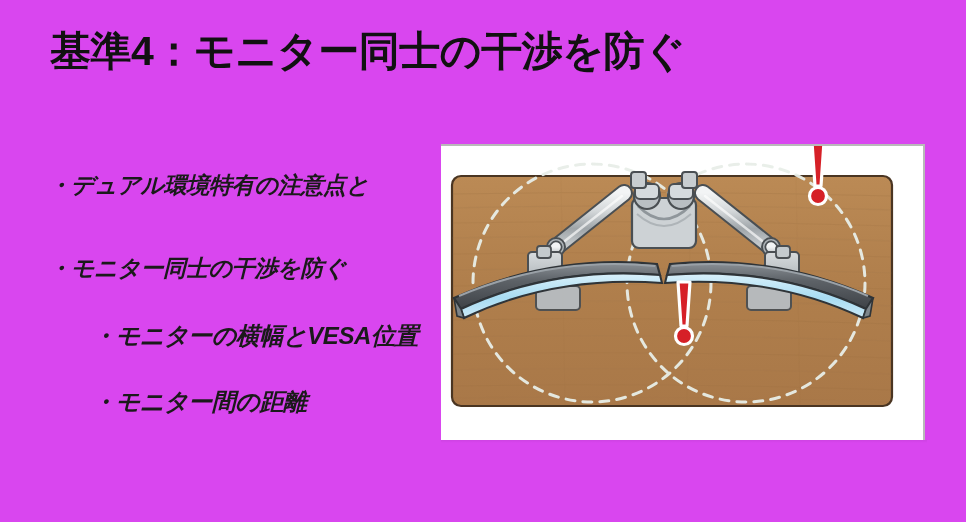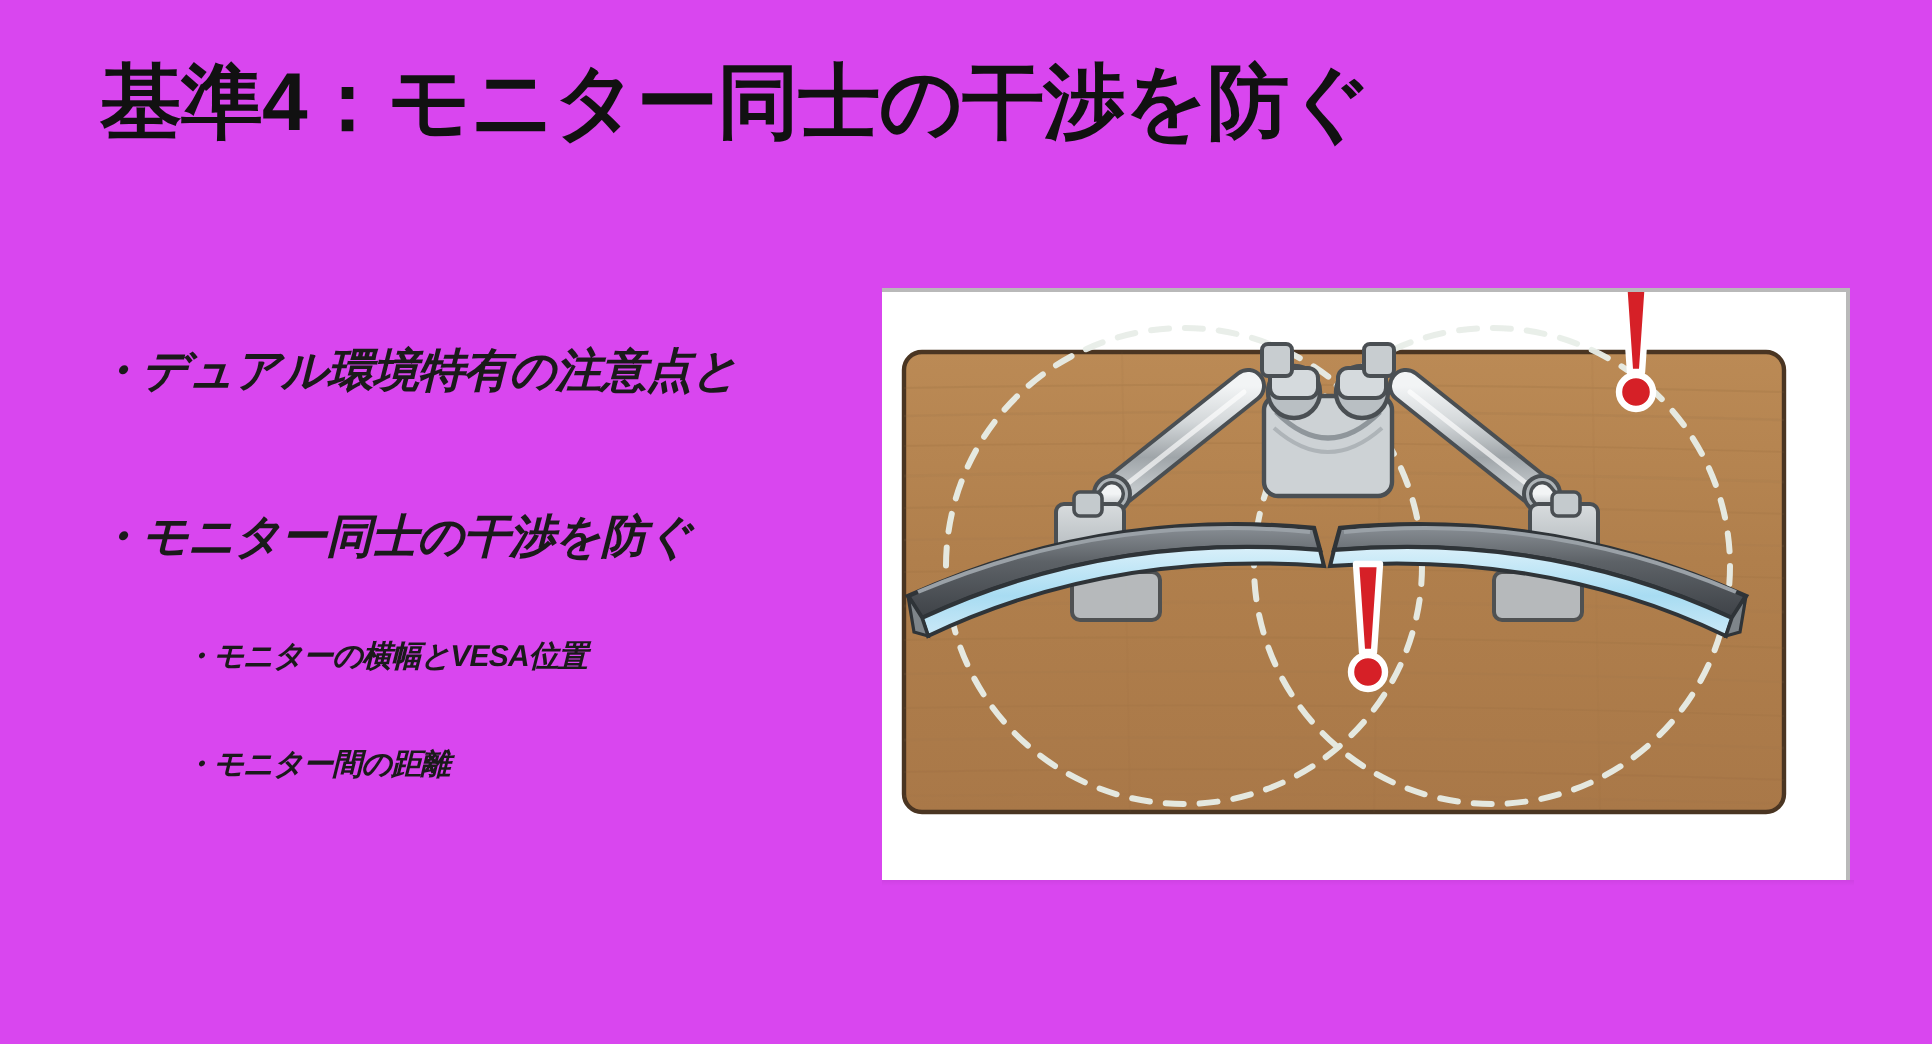--- a/index.html
+++ b/index.html
@@ -53,21 +53,21 @@
   .bullet .b-line2 {
     display: block;
     padding-left: 20px;
   }
   .sub-list {
     margin: 2px 0 0 0;
     padding: 0;
     list-style: none;
   }
   .sub-item {
-    font-size: 15px;
+    font-size: 24px;
     font-weight: bold;
     line-height: 1.38;
     padding-left: 44px;
     letter-spacing: -0.4px;
     white-space: nowrap;
   }
 
   
   #illustration {
     position: absolute;

